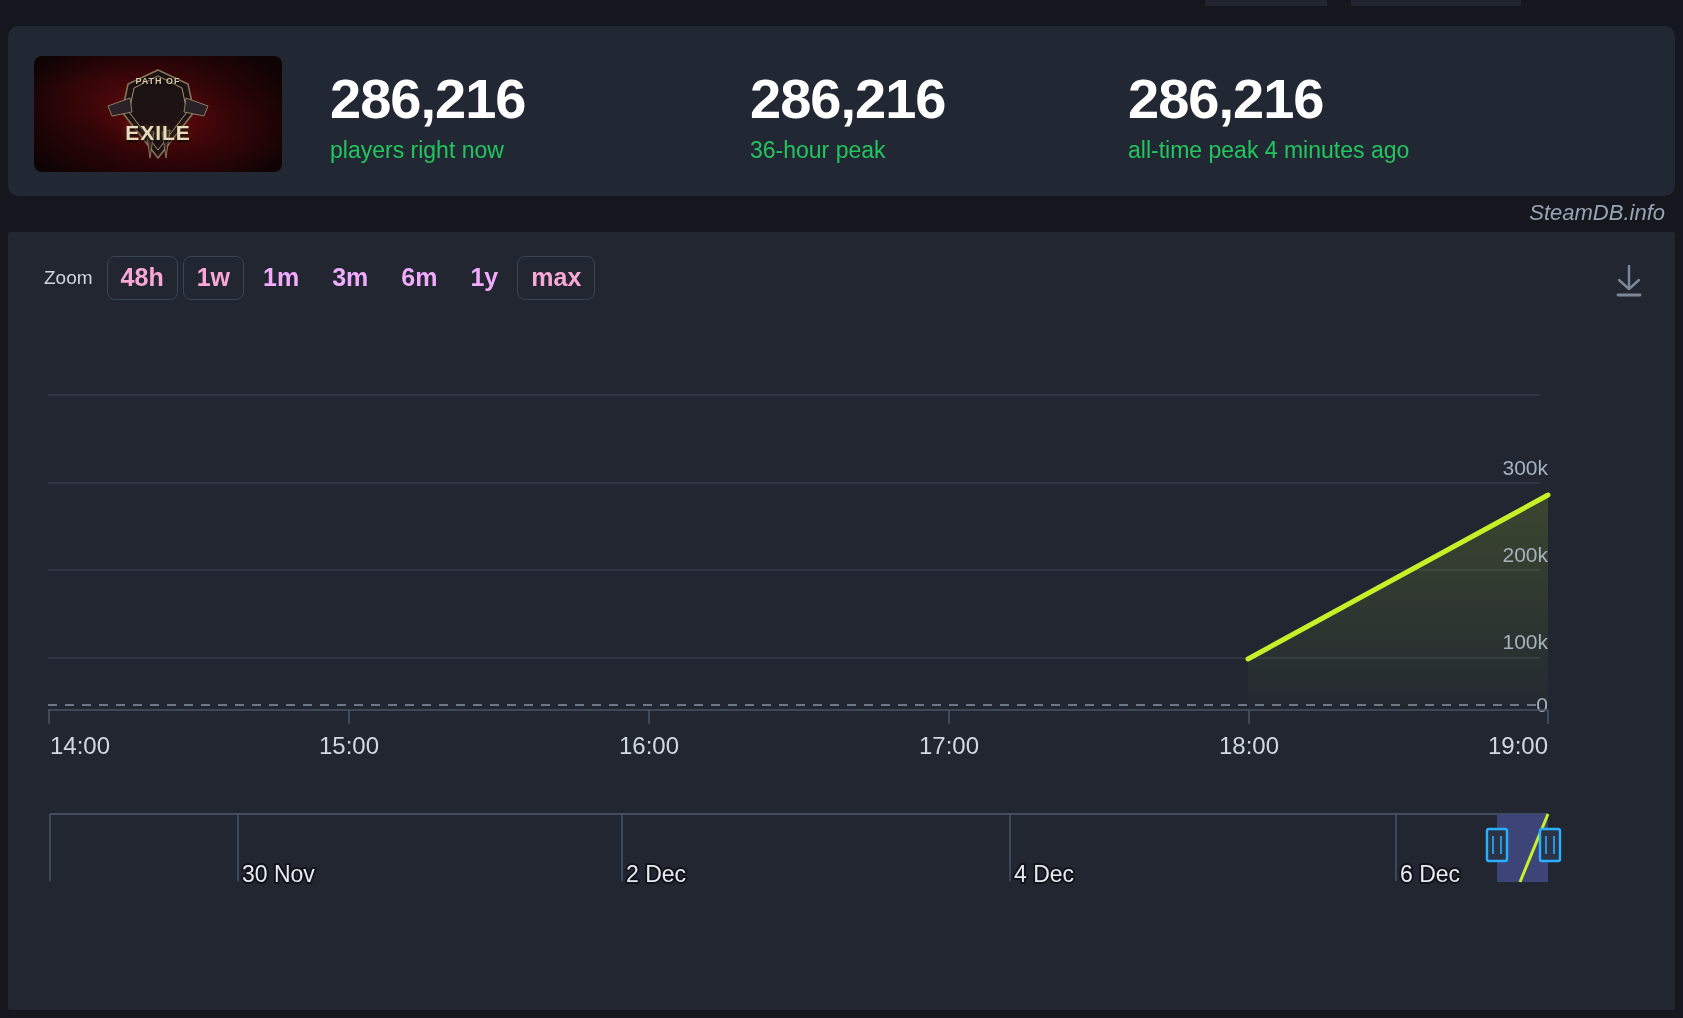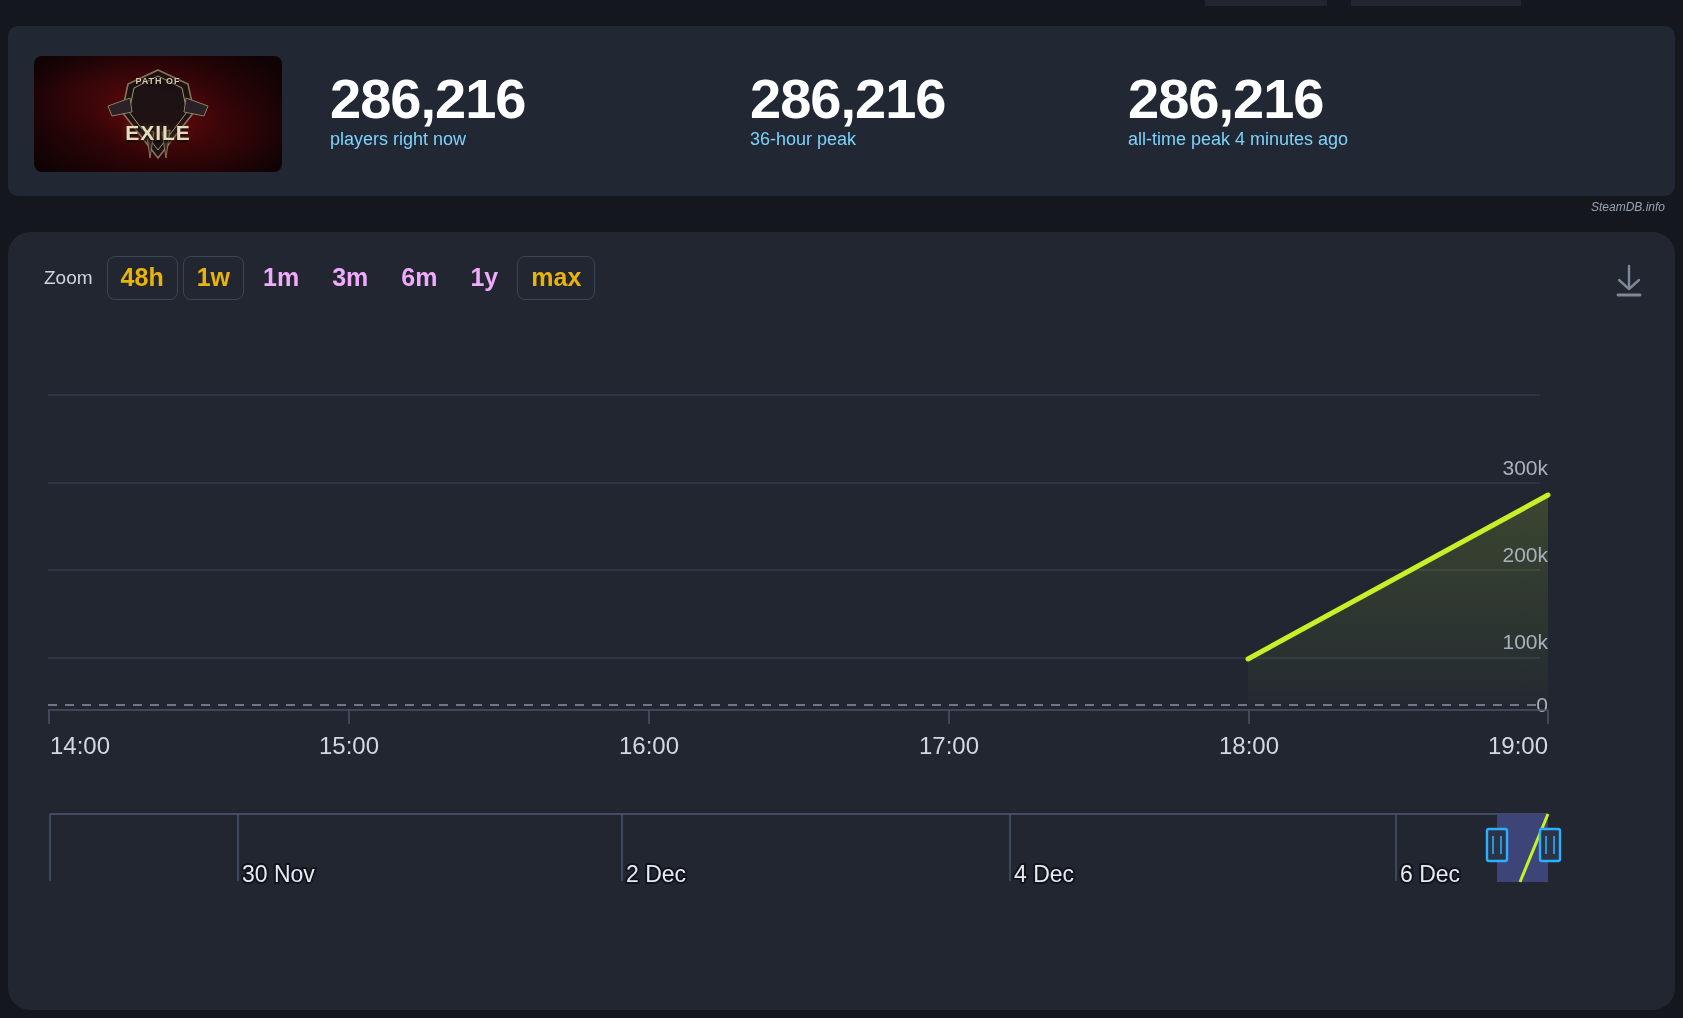--- a/index.html
+++ b/index.html
@@ -57,48 +57,48 @@
     text-shadow: 0 2px 3px #000, 0 0 6px rgba(200,140,60,.4);
     margin-top: 36px;
   }
 
   .stat { position: absolute; top: 44px; }
   .stat .num {
     font-size: 56px; font-weight: bold; color: #fff;
     line-height: 1.05; letter-spacing: -1px; white-space: nowrap;
   }
   .stat .lab {
-    font-size: 18px; color: #7dd3fc; white-space: nowrap;
+    font-size: 23px; color: #22c55e; margin-top: 8px; white-space: nowrap;
   }
   .stat.s1 { left: 322px; width: 300px; }
   .stat.s2 { left: 742px; width: 300px; }
   .stat.s3 { left: 1120px; width: 420px; }
 
   .watermark {
     position: absolute; right: 18px; top: 200px;
-    font-size: 12px; font-style: italic; color: #9aa3b3;
+    font-size: 22px; font-style: italic; color: #9aa3b3;
   }
 
   
   .chart-panel {
     position: absolute; left: 8px; top: 232px;
     width: 1667px; height: 778px;
-    background: #212631; border-radius: 22px;
+    background: #212631; border-radius: 2px;
   }
 
   
   .zoom-row { position: absolute; left: 36px; top: 24px; display: flex; align-items: center; }
   .zoom-label { font-size: 19px; color: #cfd5e0; margin-right: 14px; }
   .rng {
     font-size: 25px; font-weight: bold; color: #f0abfc;
     padding: 7px 13px; margin-right: 5px;
     border: 1px solid transparent; border-radius: 8px;
     background: transparent; cursor: pointer; line-height: 1.1;
   }
-  .rng.active { color: #eab308; border-color: #3a4453; text-align: center; }
+  .rng.active { color: #f9a8d4; border-color: #3a4453; text-align: center; }
 
   .dl-icon {
     position: absolute; right: 24px; top: 26px;
     width: 44px; height: 44px; cursor: pointer;
   }
 
   
   .plot-wrap { position: absolute; left: 12px; top: 84px; width: 1423px; height: 604px; }
   .plot-svg { display: block; }
 </style>

